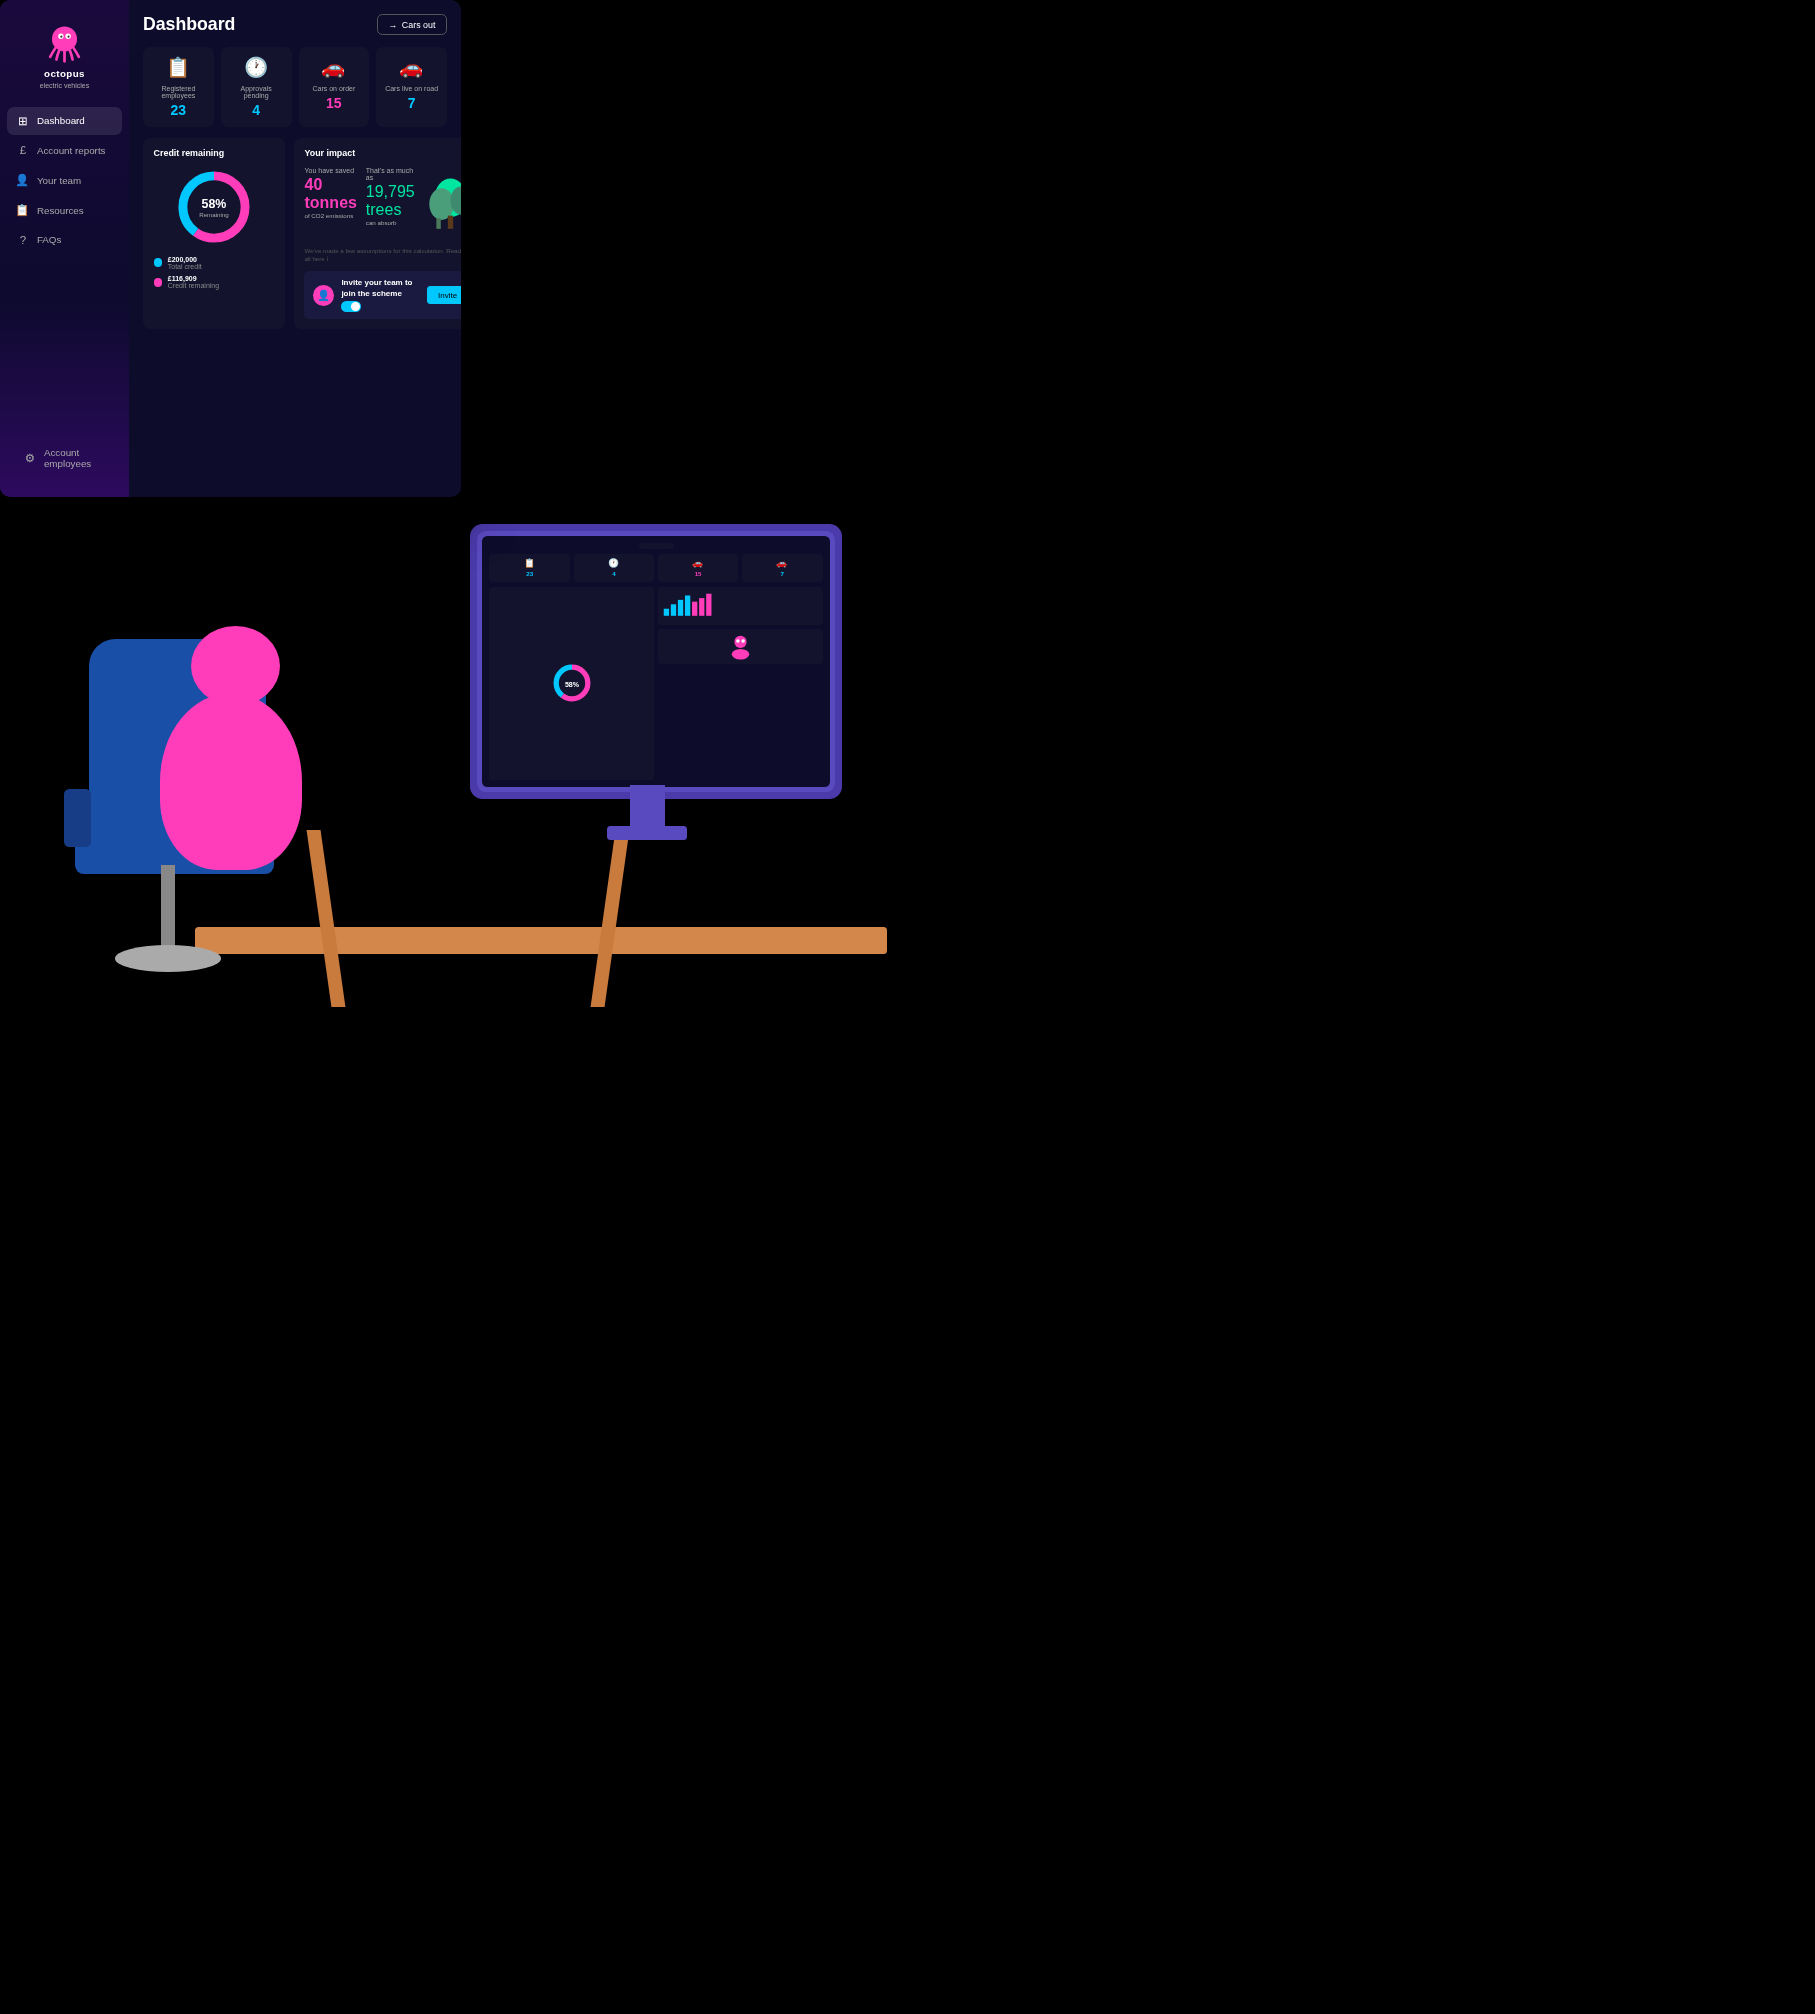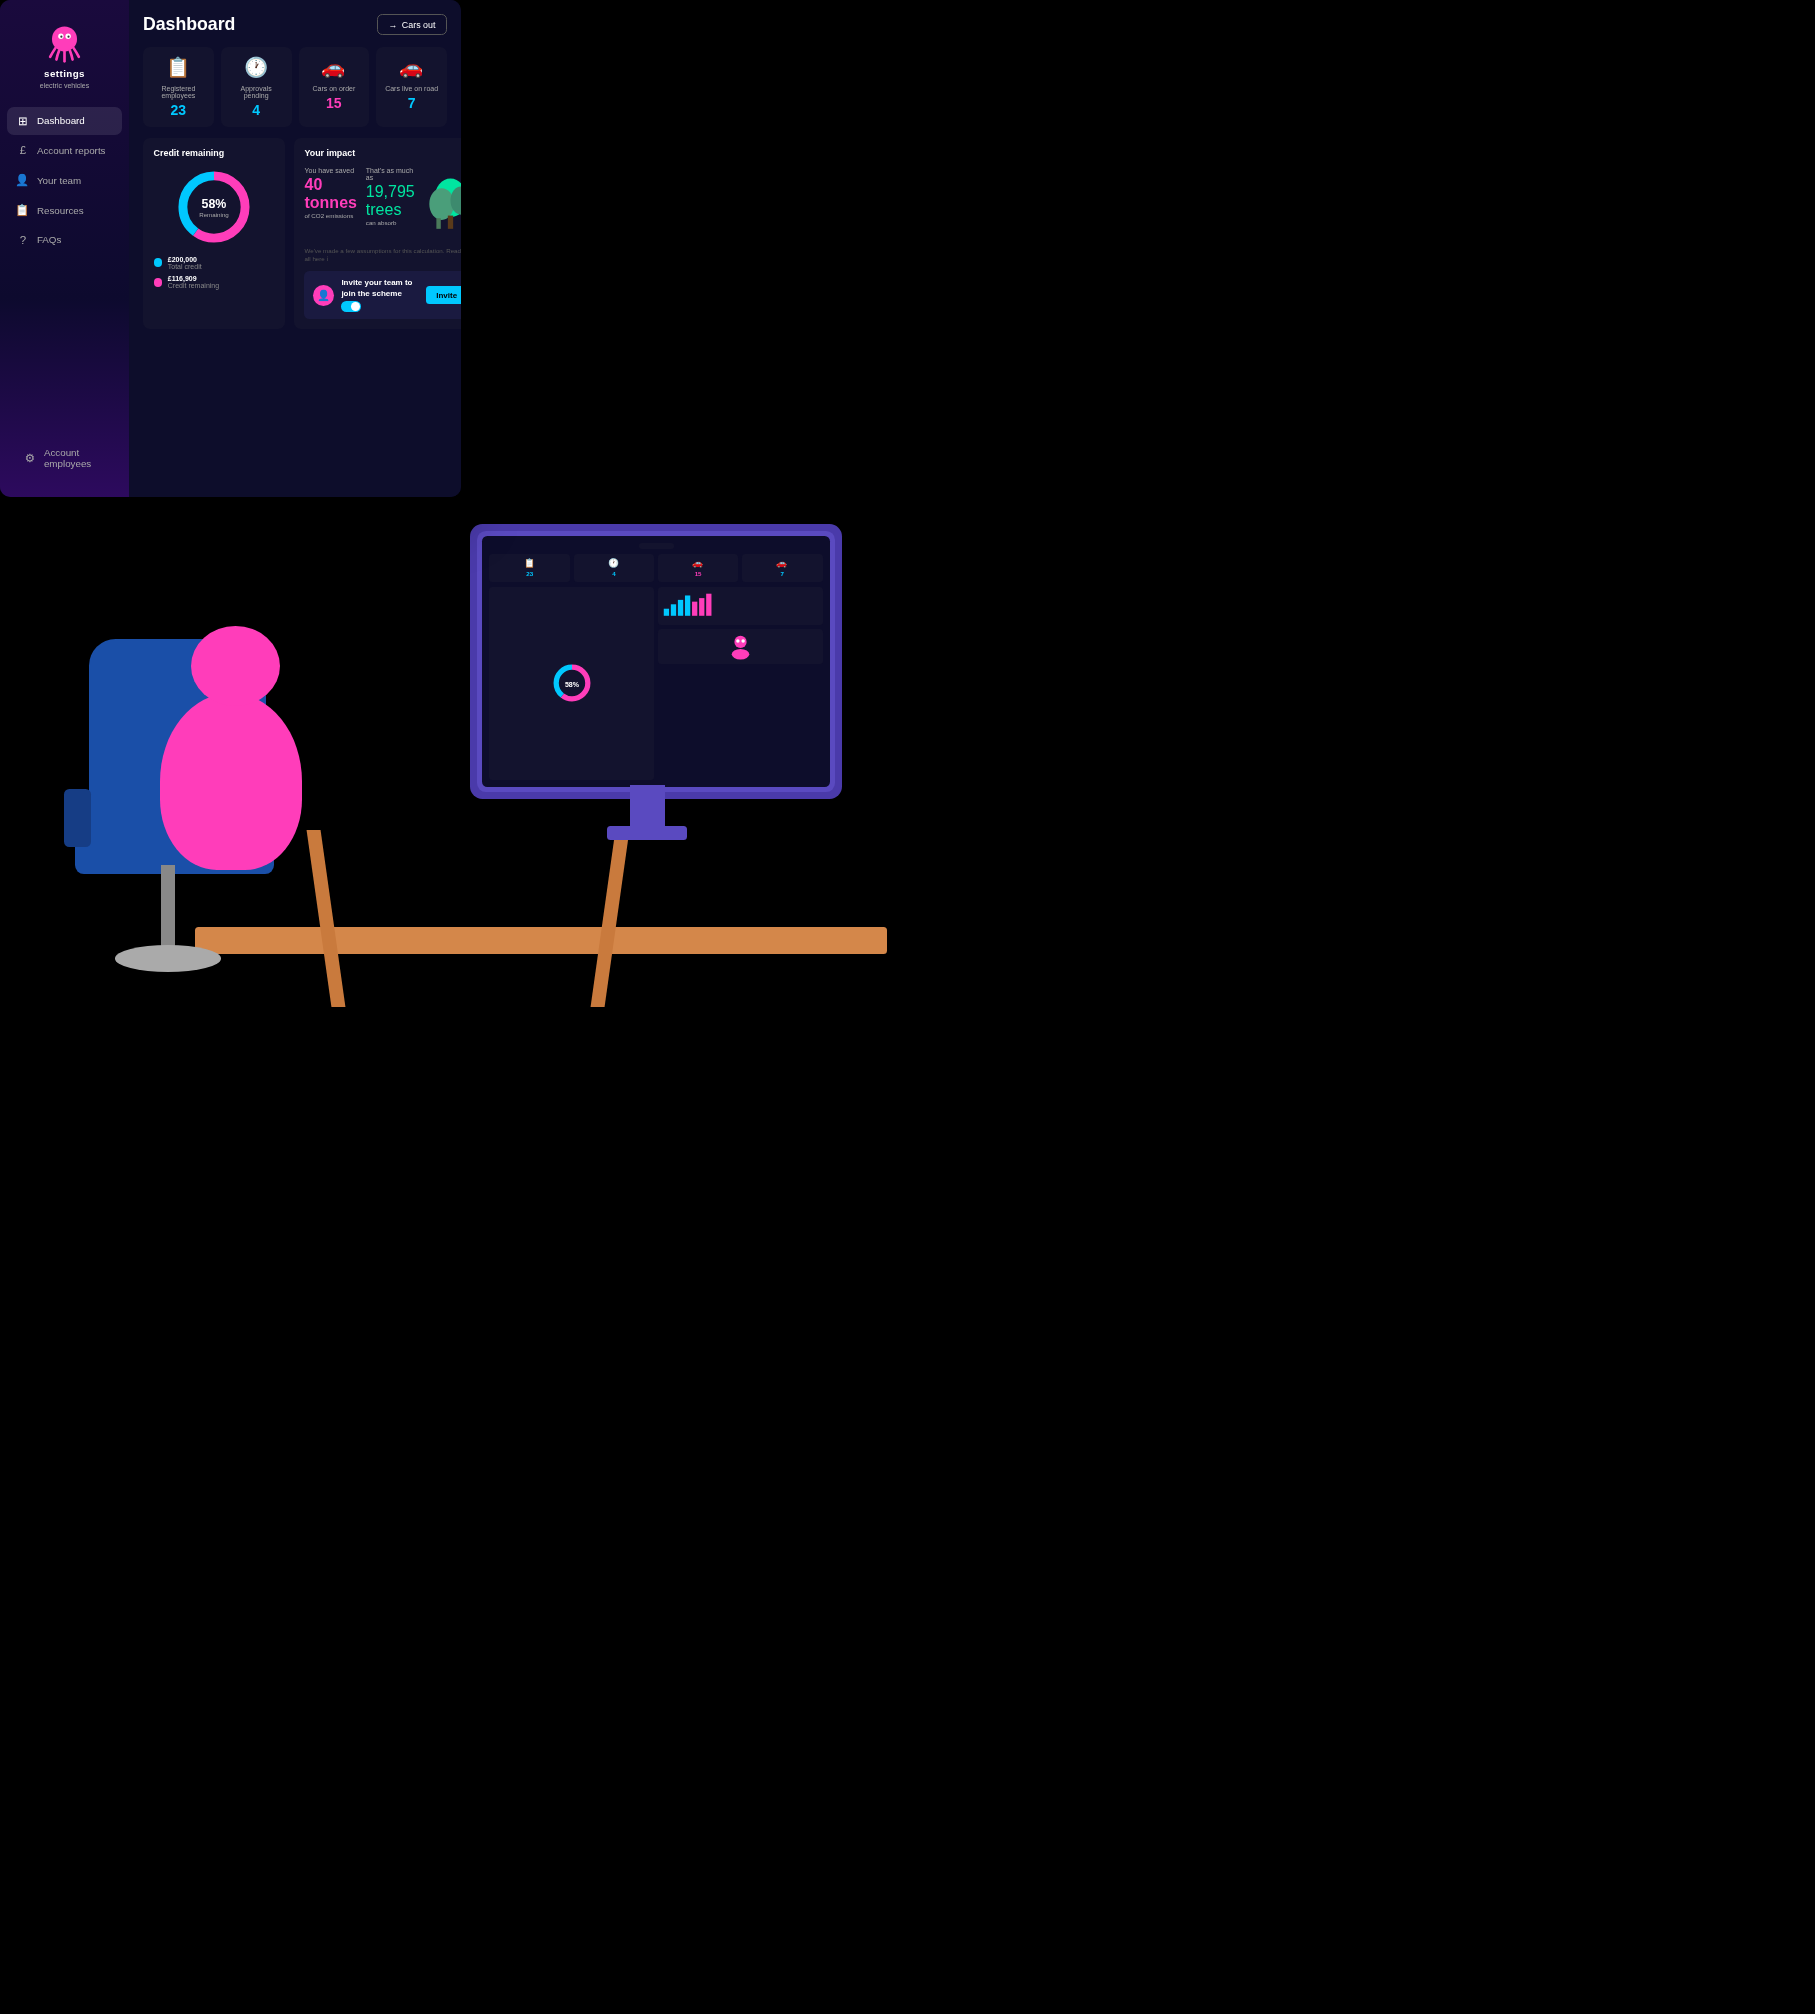--- a/index.html
+++ b/index.html
@@ -330,21 +330,21 @@
       background: white;
       border-radius: 50%;
       position: absolute;
       top: 0.9px;
       right: 0.9px;
     }
     .invite-btn {
       background: #00c8ff;
       color: #000;
       font-size: 8px;
-      font-weight: 700;
+      font-weight: 400;
       padding: 4.4px 10.6px;
       border-radius: 3.5px;
       border: none;
       cursor: pointer;
       white-space: nowrap;
     }
 
     
     .desk {
       position: absolute;
@@ -566,21 +566,21 @@
         <circle cx="28" cy="17" r="3" fill="white"></circle>
         <circle cx="20.5" cy="17.5" r="1.2" fill="#333"></circle>
         <circle cx="28.5" cy="17.5" r="1.2" fill="#333"></circle>
 
         <path d="M14 30 Q10 36 8 40" stroke="#ff3dba" stroke-width="3" fill="none" stroke-linecap="round"></path>
         <path d="M18 33 Q16 38 15 43" stroke="#ff3dba" stroke-width="3" fill="none" stroke-linecap="round"></path>
         <path d="M24 34 Q24 40 24 45" stroke="#ff3dba" stroke-width="3" fill="none" stroke-linecap="round"></path>
         <path d="M30 33 Q32 38 33 43" stroke="#ff3dba" stroke-width="3" fill="none" stroke-linecap="round"></path>
         <path d="M34 30 Q38 36 40 40" stroke="#ff3dba" stroke-width="3" fill="none" stroke-linecap="round"></path>
       </svg>
-      <span class="sidebar-logo-text">settings</span>
+      <span class="sidebar-logo-text">octopus</span>
       <span class="sidebar-logo-sub">electric vehicles</span>
     </div>
 
     <div class="sidebar-nav">
       <div class="sidebar-item active">
         <span class="nav-icon">⊞</span>
         <span>Dashboard</span>
       </div>
       <div class="sidebar-item">
         <span class="nav-icon">£</span>

